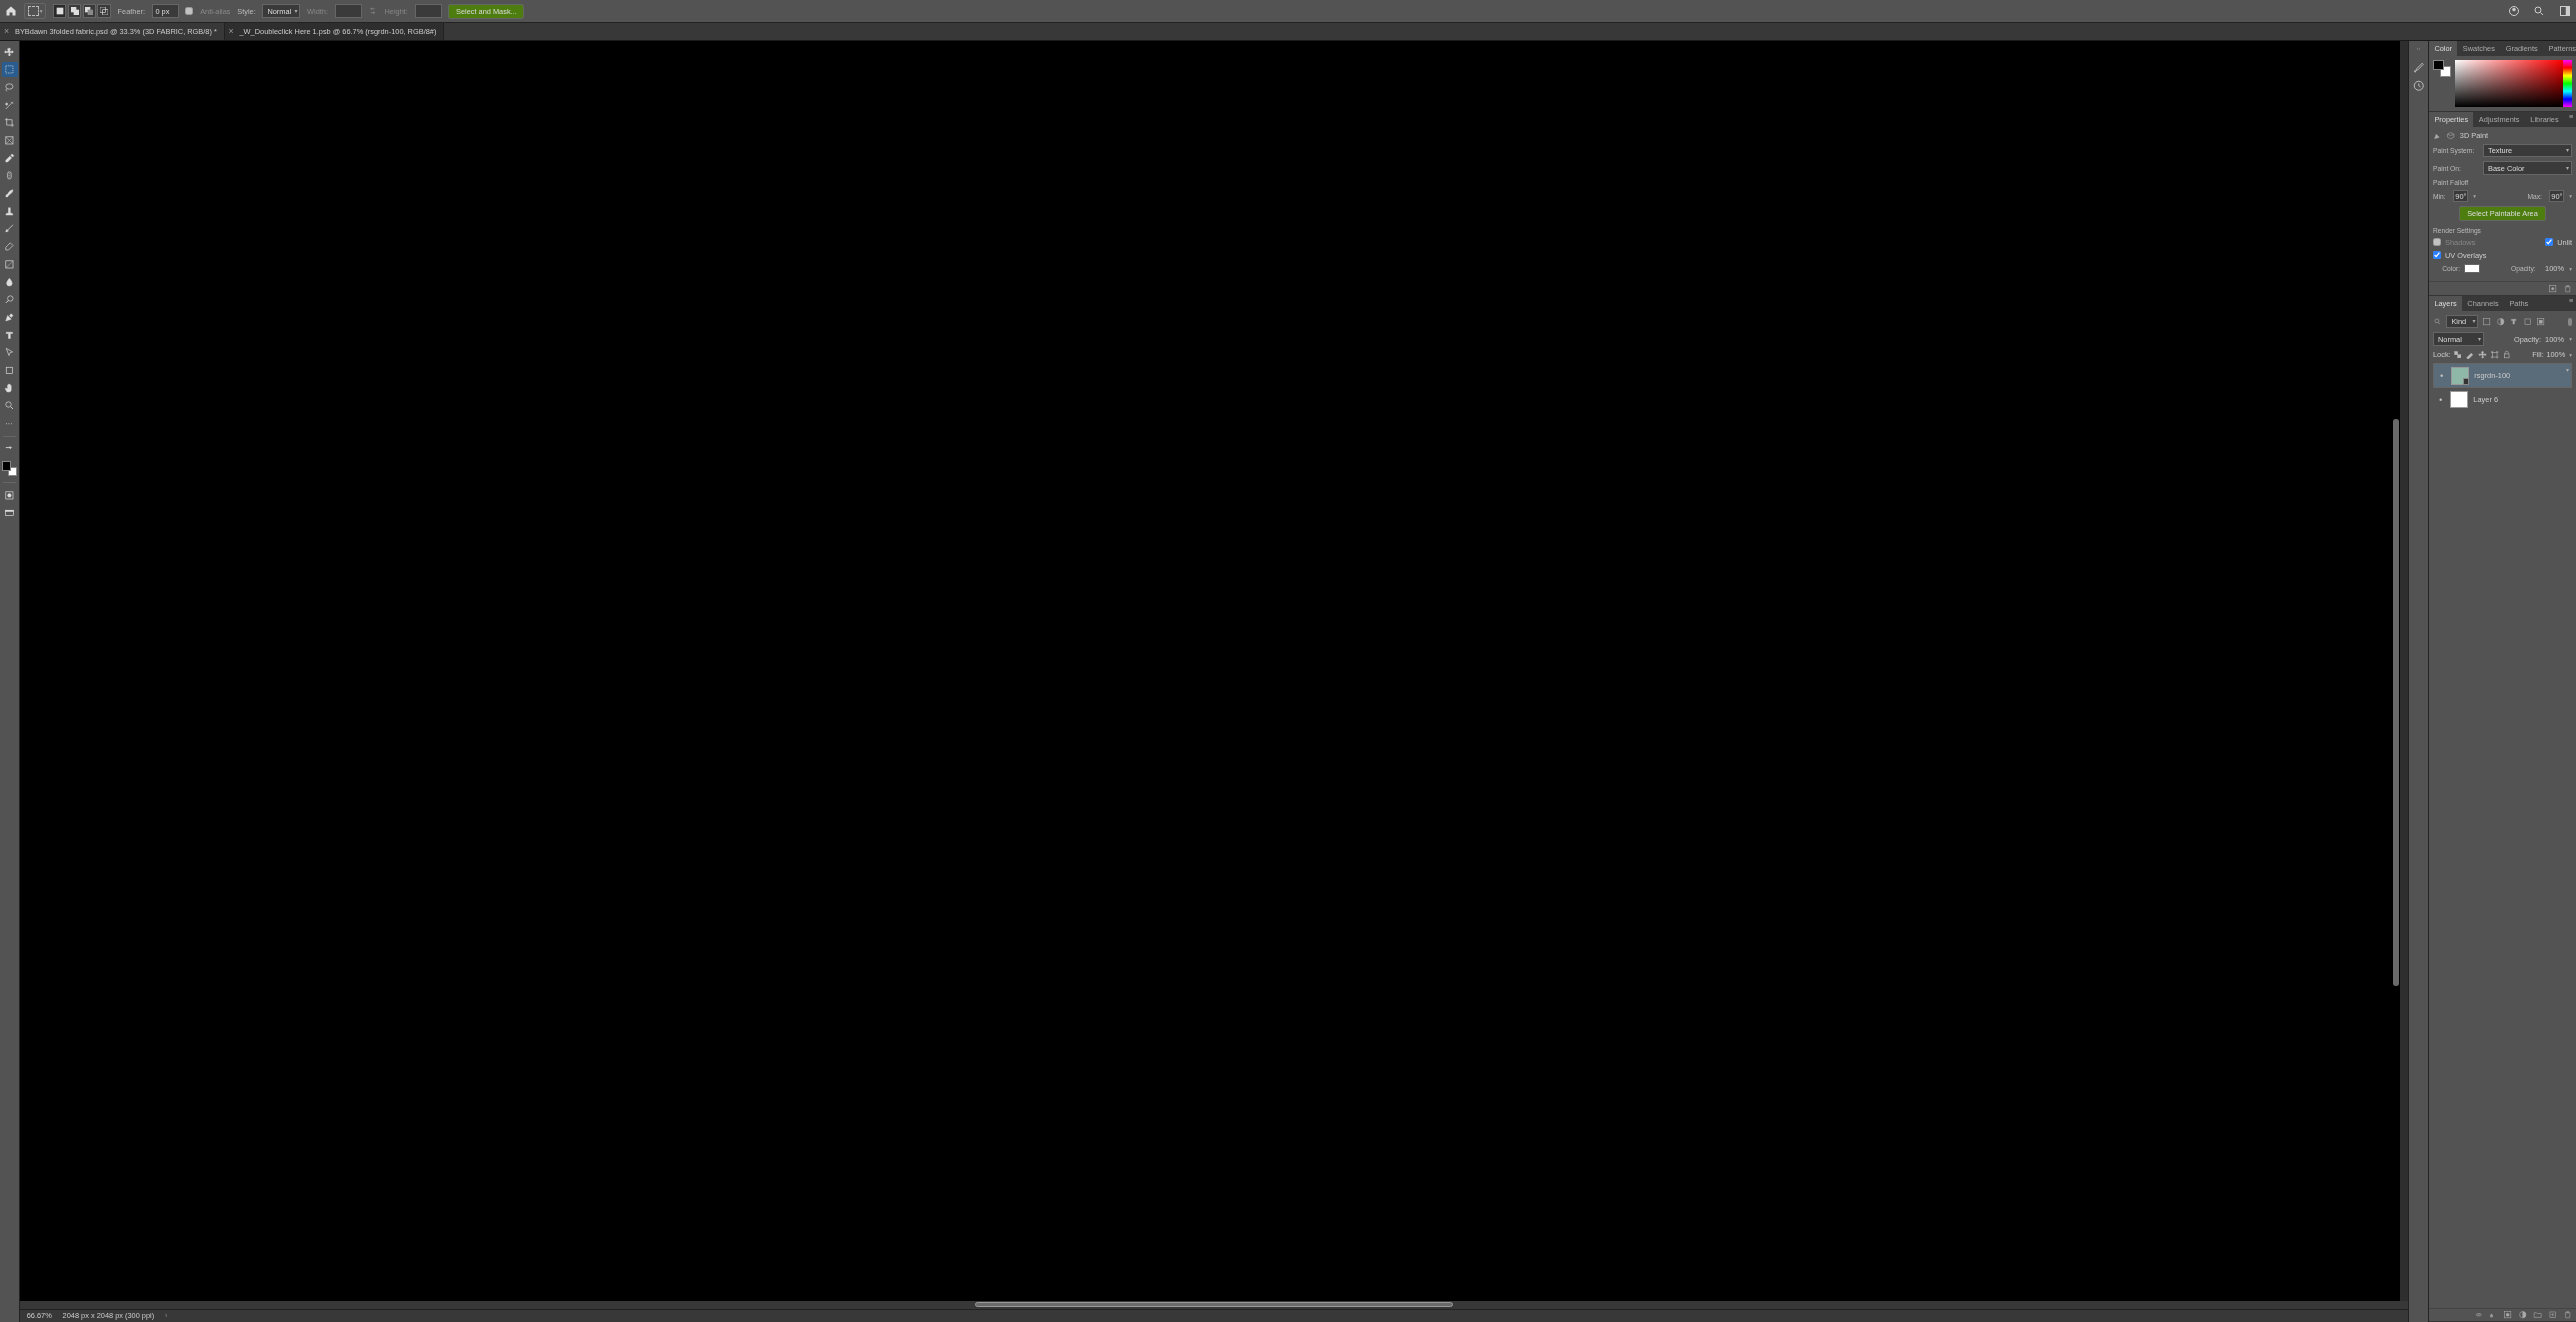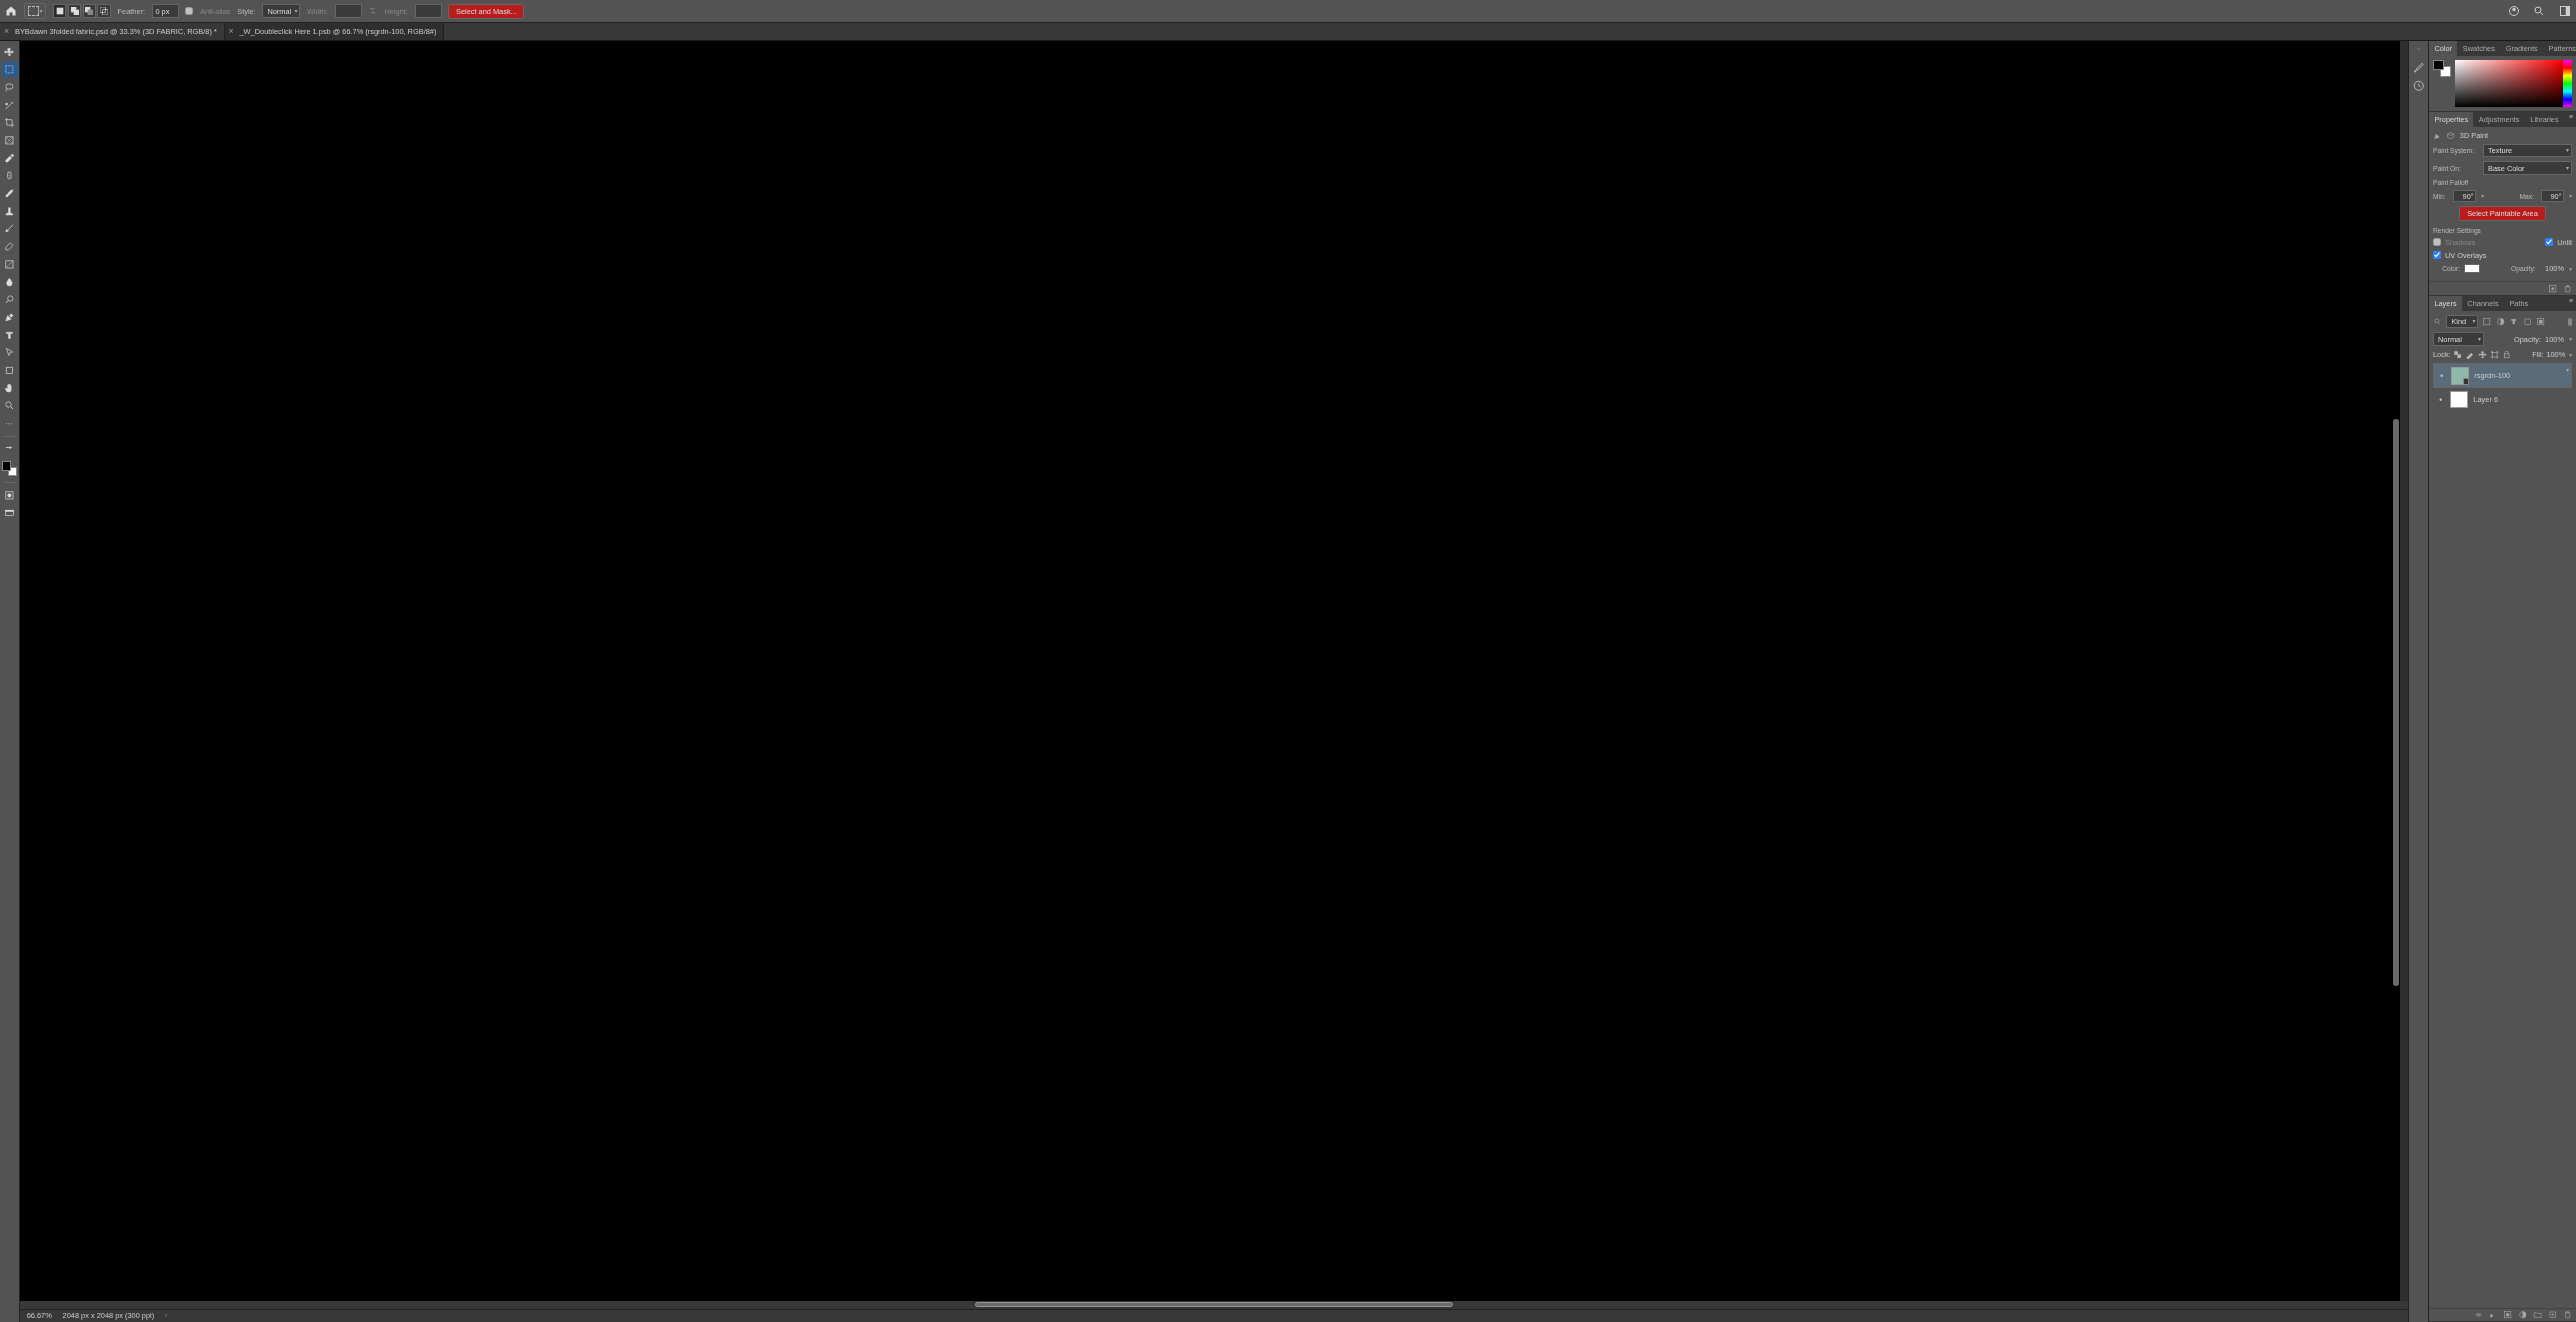--- a/index.html
+++ b/index.html
@@ -20,21 +20,21 @@
 .tool-preset { display:flex; align-items:center; gap:1.3px; padding:1.3px 2.7px; border:0.7px solid #666; border-radius:2px; }
 .tool-preset .sq { width:10.8px; height:10.8px; border:0.7px dashed #bbb; }
 .sel-mode { display:flex; gap:1.3px; }
 .sel-mode .m { width:13.5px; height:13.5px; background:#3a3a3a; border:0.7px solid #666; display:flex; align-items:center; justify-content:center; }
 .sel-mode .m.active { background:#2a2a2a; }
 .lbl { color:#bbb; }
 .inp { background:#3a3a3a; border:0.7px solid #666; padding:1.3px 2.7px; width:27px; color:#ddd; }
 .chk { width:8px; height:8px; }
 .sel { background:#3a3a3a; border:0.7px solid #666; padding:1.3px 10.8px 1.3px 4px; color:#ddd; position:relative; }
 .sel:after{content:"▾";position:absolute;right:2px;top:1.3px;font-size:6px;color:#aaa}
-.btn { background:#b91c1c; border:0.7px solid #666; padding:2px 6.7px; color:#ddd; border-radius:2px; }
+.btn { background:#4d7c0f; border:0.7px solid #666; padding:2px 6.7px; color:#ddd; border-radius:2px; }
 .spacer { flex:1; }
 .ricon { width:12px; height:12px; margin-left:6.7px; }
 .ricon svg{width:12px;height:12px;fill:#ccc;stroke:#ccc}
 
 
 .tabbar { height:17.5px; background:#383838; display:flex; align-items:stretch; border-bottom:0.7px solid #1a1a1a; }
 .tab { display:flex; align-items:center; padding:0 6.7px 0 15px; position:relative; color:#bbb; border-right:0.7px solid #222; }
 .tab .x { position:absolute; left:4px; color:#999; font-size:8.8px; }
 .tab.active { background:#2e2e2e; }
 
@@ -77,21 +77,21 @@
 .picker { flex:1; height:47px; display:flex; }
 .satval { flex:1; background:linear-gradient(to top,#000,transparent),linear-gradient(to right,#fff,#ff0000); position:relative; }
 .hue { width:9.4px; background:linear-gradient(to bottom,#ff00ff,#ff0000,#ffff00,#00ff00,#00ffff,#0000ff,#ff00ff); }
 
 
 .proprow { display:flex; align-items:center; gap:4px; margin-bottom:4px; }
 .proprow .lab { width:46px; color:#bbb; font-size:6.7px; }
 .proprow .val { flex:1; }
 .wide-sel { width:100%; }
 .subhdr { color:#bbb; font-size:6.7px; margin:2.7px 0 4px; }
-.num { width:23px; background:#3a3a3a; border:0.7px solid #666; padding:0.7px 1.3px; color:#ddd; text-align:right; }
+.num { width:15px; background:#3a3a3a; border:0.7px solid #666; padding:0.7px 1.3px; color:#ddd; text-align:right; }
 .center { display:flex; justify-content:center; }
 .propfoot { height:13.5px; display:flex; justify-content:flex-end; align-items:center; gap:5.4px; padding:0 4px; border-top:0.7px solid #444; }
 .ico16{width:9.4px;height:9.4px}
 .ico16 svg{width:9.4px;height:9.4px;fill:#aaa;stroke:#aaa}
 .swatch { width:16px; height:9.4px; background:#fff; border:0.7px solid #666; }
 .cb { width:8px; height:8px; accent-color:#2a7fff; }
 
 
 .lrow { display:flex; align-items:center; gap:4px; margin-bottom:4px; }
 .layer { display:flex; align-items:center; gap:5.4px; padding:2.7px; }

